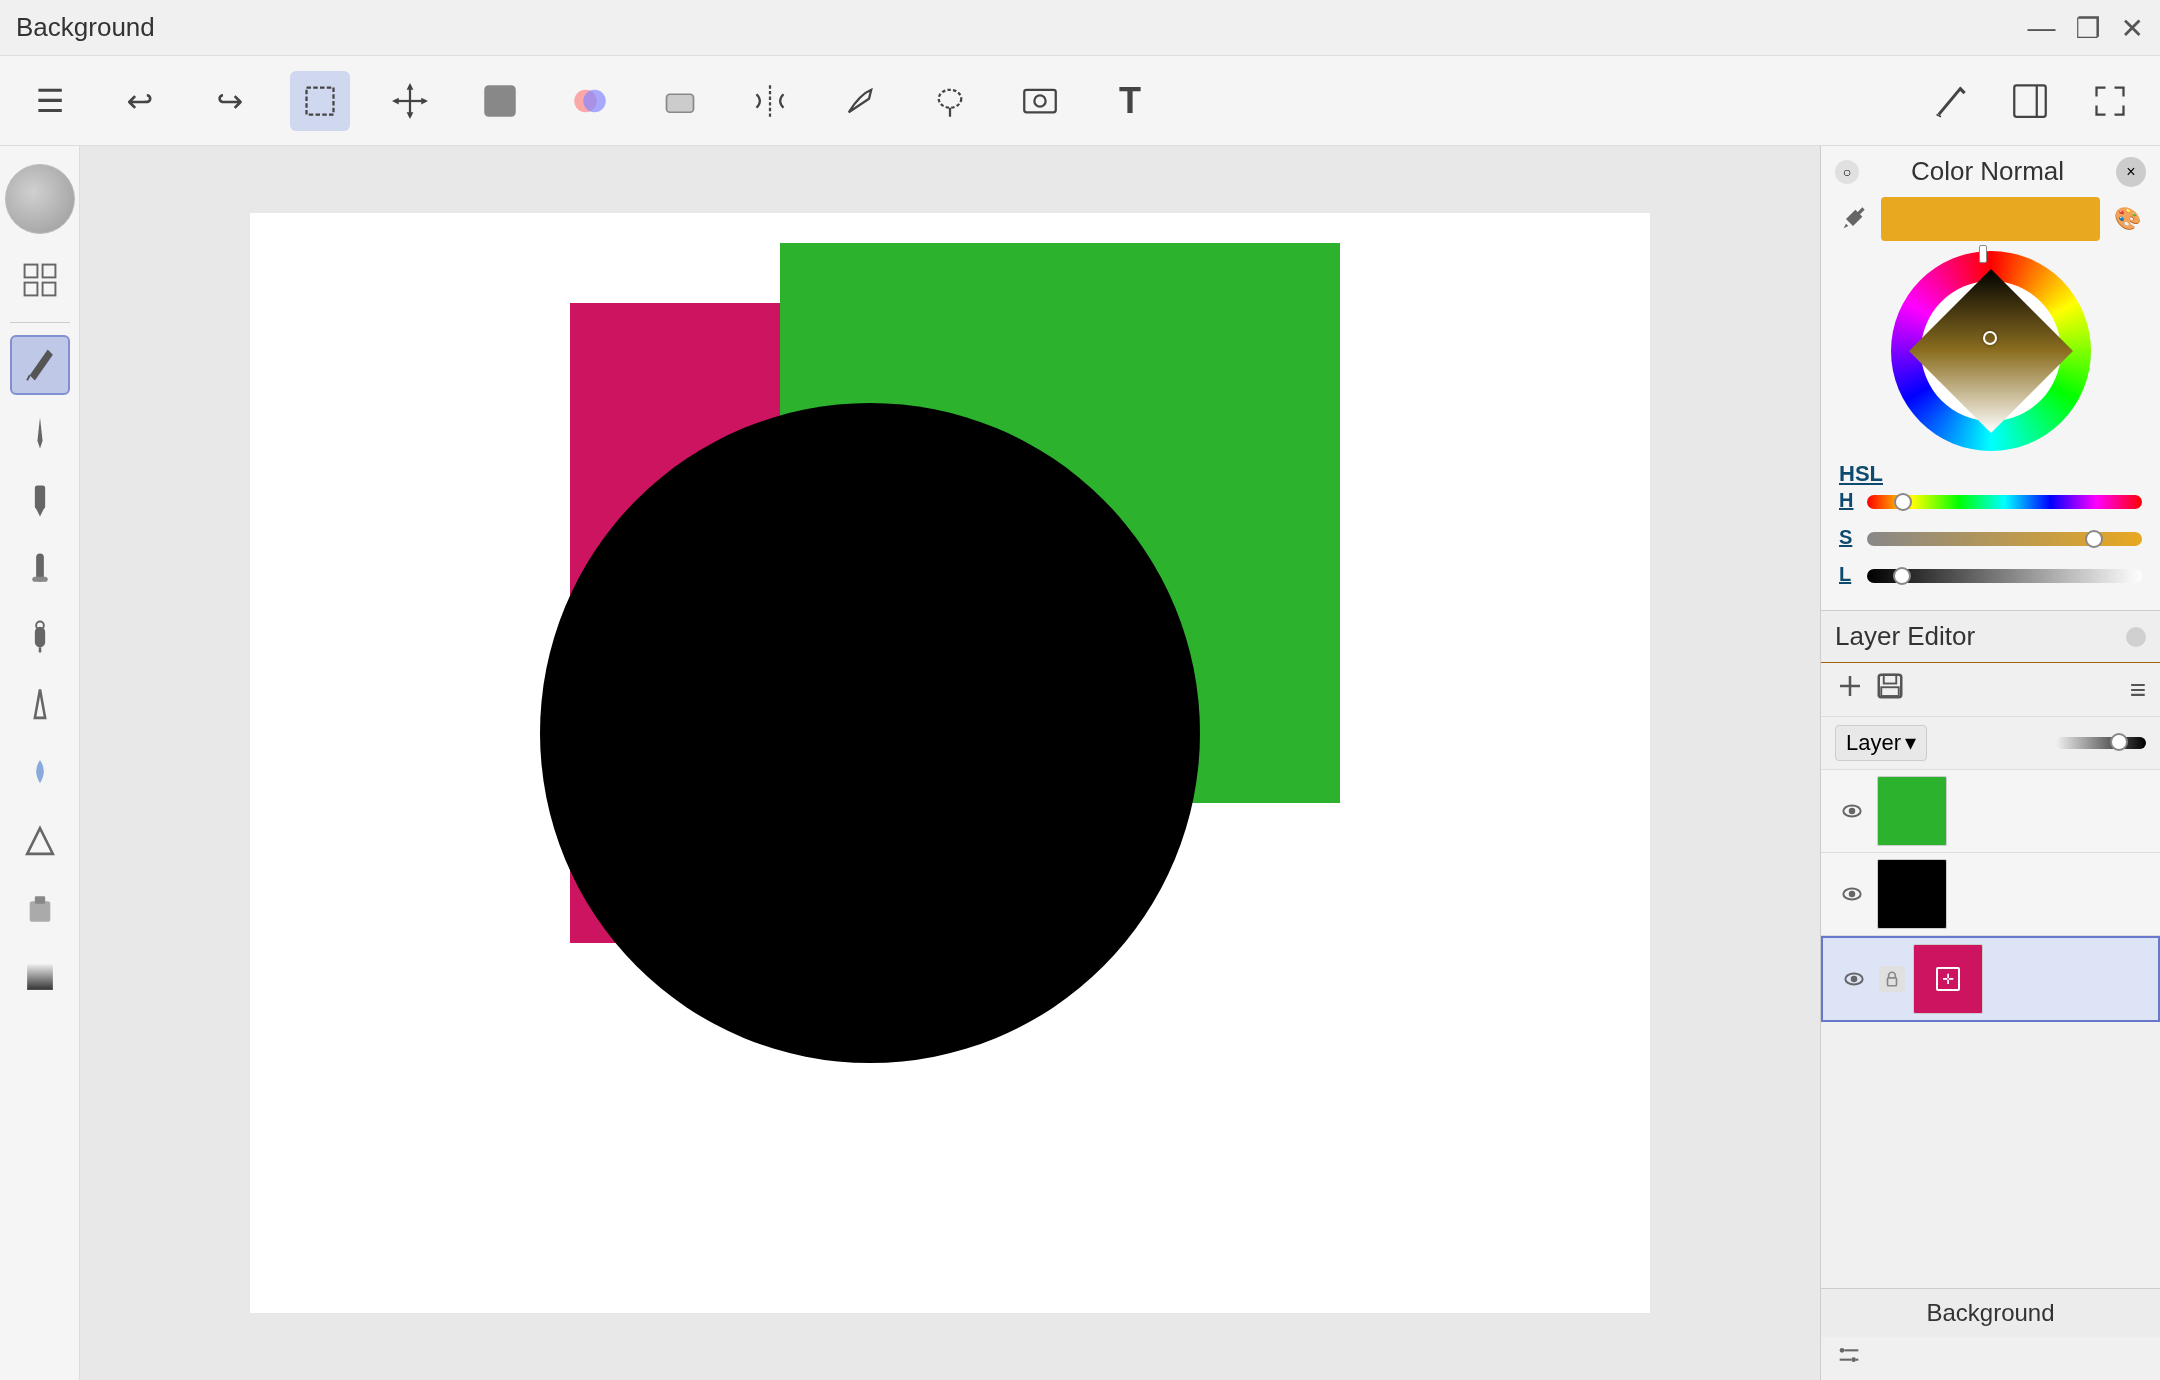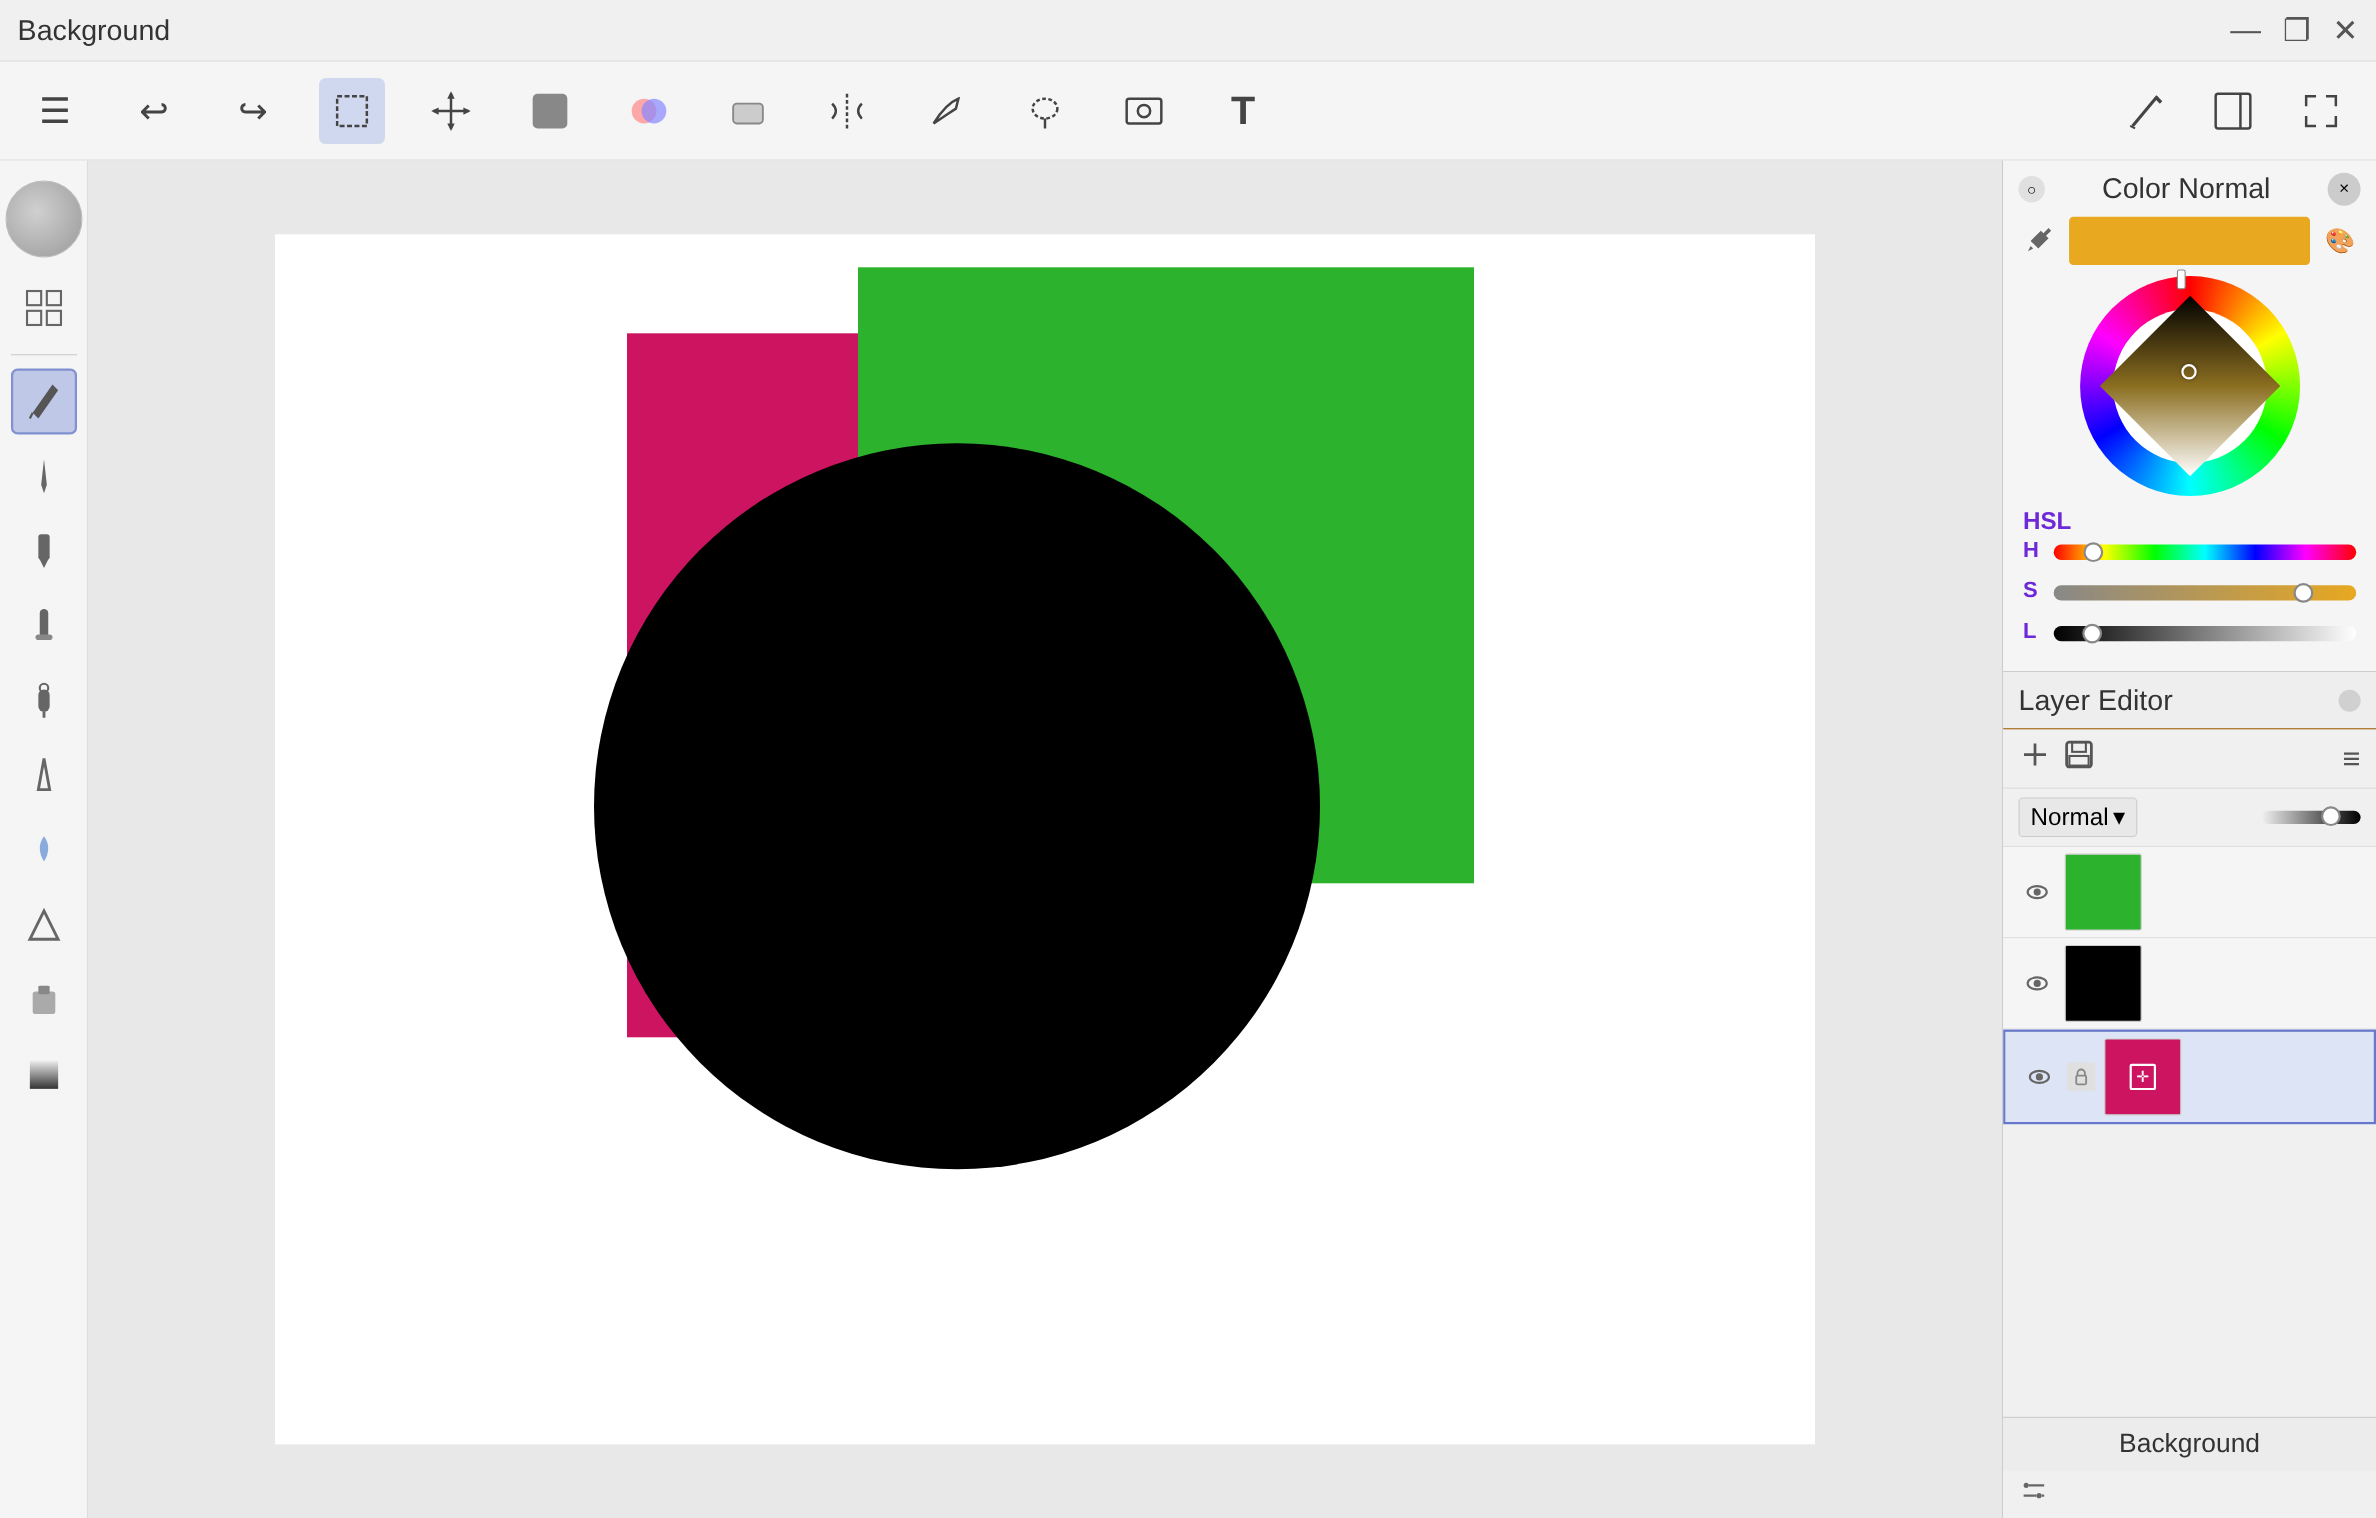--- a/index.html
+++ b/index.html
@@ -87,21 +87,21 @@
         hsl(120,100%,50%), hsl(150,100%,50%), hsl(180,100%,50%), hsl(210,100%,50%),
         hsl(240,100%,50%), hsl(270,100%,50%), hsl(300,100%,50%), hsl(330,100%,50%), hsl(360,100%,50%)
       );
       position: relative;
     }
     #color-wheel-inner { position: absolute; top: 30px; left: 30px; width: 140px; height: 140px; border-radius: 50%; background: white; }
     #color-wheel-marker { position: absolute; top: -8px; left: 92px; width: 10px; height: 20px; background: white; border: 1px solid #888; border-radius: 2px; }
 
     
     #hsl-section { padding: 0 4px; }
-    .hsl-label { font-size: 22px; font-weight: bold; color: #6d28d9; margin-bottom: 2px; }
+    .hsl-label { font-size: 22px; font-weight: bold; color: #0c4a6e; margin-bottom: 2px; text-decoration: underline; }
     .hsl-row { display: flex; align-items: center; gap: 8px; margin-bottom: 12px; }
     .hsl-slider { flex: 1; height: 14px; border-radius: 7px; appearance: none; outline: none; }
     #h-slider { background: linear-gradient(to right, #ff0000, #ffff00, #00ff00, #00ffff, #0000ff, #ff00ff, #ff0000); }
     #s-slider { background: linear-gradient(to right, #888, #e8a820); }
     #l-slider { background: linear-gradient(to right, #000, #fff); }
 
     
     #layer-editor { background: #f0f0f0; flex: 1; display: flex; flex-direction: column; }
     #layer-editor-header {
       display: flex; align-items: center; justify-content: space-between; padding: 10px 14px;
@@ -408,21 +408,21 @@
               <rect x="7" y="3" width="10" height="7" fill="none" stroke="#555" stroke-width="1.5"></rect>
               <rect x="5" y="13" width="14" height="7" fill="none" stroke="#555" stroke-width="1.5"></rect>
             </svg>
         </div>
         <div style="flex:1;"></div>
         <div class="layer-action-btn" style="font-size:28px;color:#555;">≡</div>
       </div>
 
       <div id="layer-blend-row">
         <div id="blend-mode-dropdown">
-          <span>Normal</span>
+          <span>Layer</span>
           <span>▾</span>
         </div>
         <div style="flex:1;"></div>
         <div id="opacity-slider-container">
           <div style="width:90px;height:12px;background:linear-gradient(to right, rgba(0,0,0,0), rgba(0,0,0,1));border-radius:6px;position:relative;">
             <div style="position:absolute;left:70%;top:-4px;width:18px;height:18px;border-radius:50%;background:white;border:2px solid #888;transform:translateX(-50%);"></div>
           </div>
         </div>
       </div>
 

